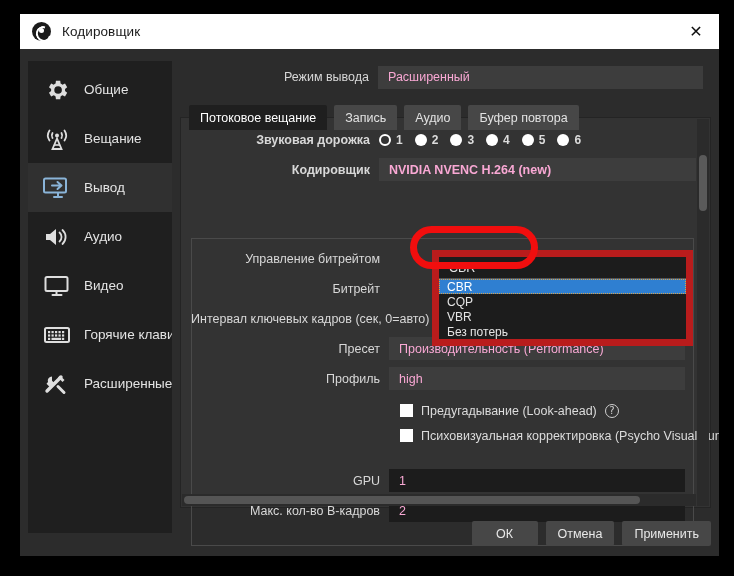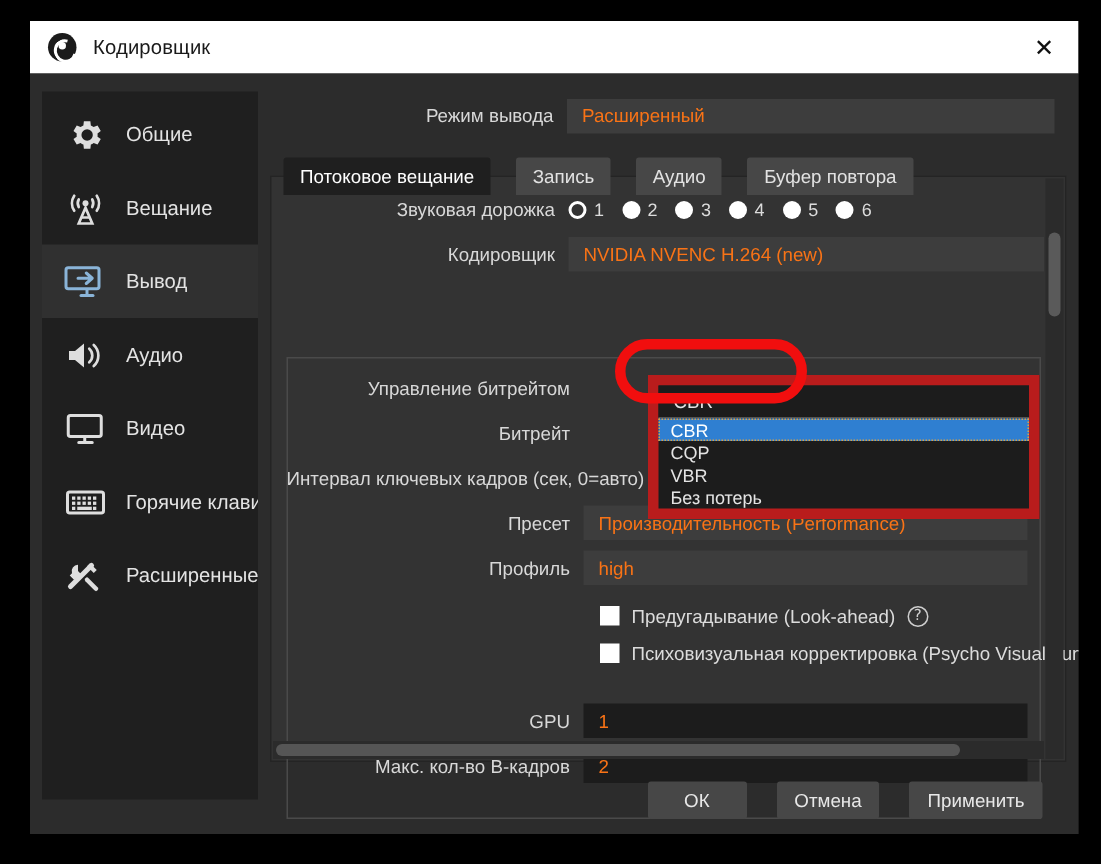--- a/index.html
+++ b/index.html
@@ -118,35 +118,35 @@
   }
   .lbl {
     color: #d8d8d8;
     font-size: 12.5px;
     text-align: right;
     white-space: nowrap;
   }
   .combo {
     background: #3d3d3d;
     height: 23px;
-    color: #f97316;
+    color: #f9a8d4;
     font-size: 12.5px;
     display: flex;
     align-items: center;
     padding-left: 10px;
     border: none;
   }
   .combo.dark { background: #1c1c1c; }
   .combo.disabled { background: #333333; color: #6a6a6a; }
   
   .tabs {
     position: absolute;
     left: 9px; top: 44px;
     display: flex;
-    gap: 17px;
+    gap: 7px;
     z-index: 3;
   }
   .tab {
     height: 25px;
     padding: 0 11px;
     display: flex; align-items: center;
     background: #474747;
     color: #e2e2e2;
     font-size: 12.5px;
     border-radius: 2px 2px 0 0;
@@ -157,20 +157,21 @@
     position: absolute;
     left: 0; top: 56px;
     right: 0; bottom: 48px;
     background: #333333;
     border: 1px solid #242424;
   }
   .form {
     position: absolute;
     left: 0; top: 8px;
     right: 14px;
+    font-weight: bold;
   }
   .frow {
     display: flex;
     align-items: center;
     height: 27px;
     margin-bottom: 3px;
   }
   .frow .lbl { width: 198px; padding-right: 9px; }
   .frow .fld { flex: 1; }
   
@@ -277,23 +278,23 @@
   .hthumb {
     position: absolute;
     left: 2px; top: 2px;
     width: 456px; height: 8px;
     background: #555555;
     border-radius: 4px;
   }
   
   .footer {
     position: absolute;
-    right: 16px; bottom: 10px;
-    display: flex;
-    gap: 20px;
+    right: 0; bottom: 10px;
+    display: flex;
+    gap: 8px;
     justify-content: center;
   }
   .btn {
     min-width: 66px;
     height: 25px;
     background: #474747;
     color: #e8e8e8;
     font-size: 12.5px;
     display: flex; align-items: center; justify-content: center;
     border-radius: 2px;

